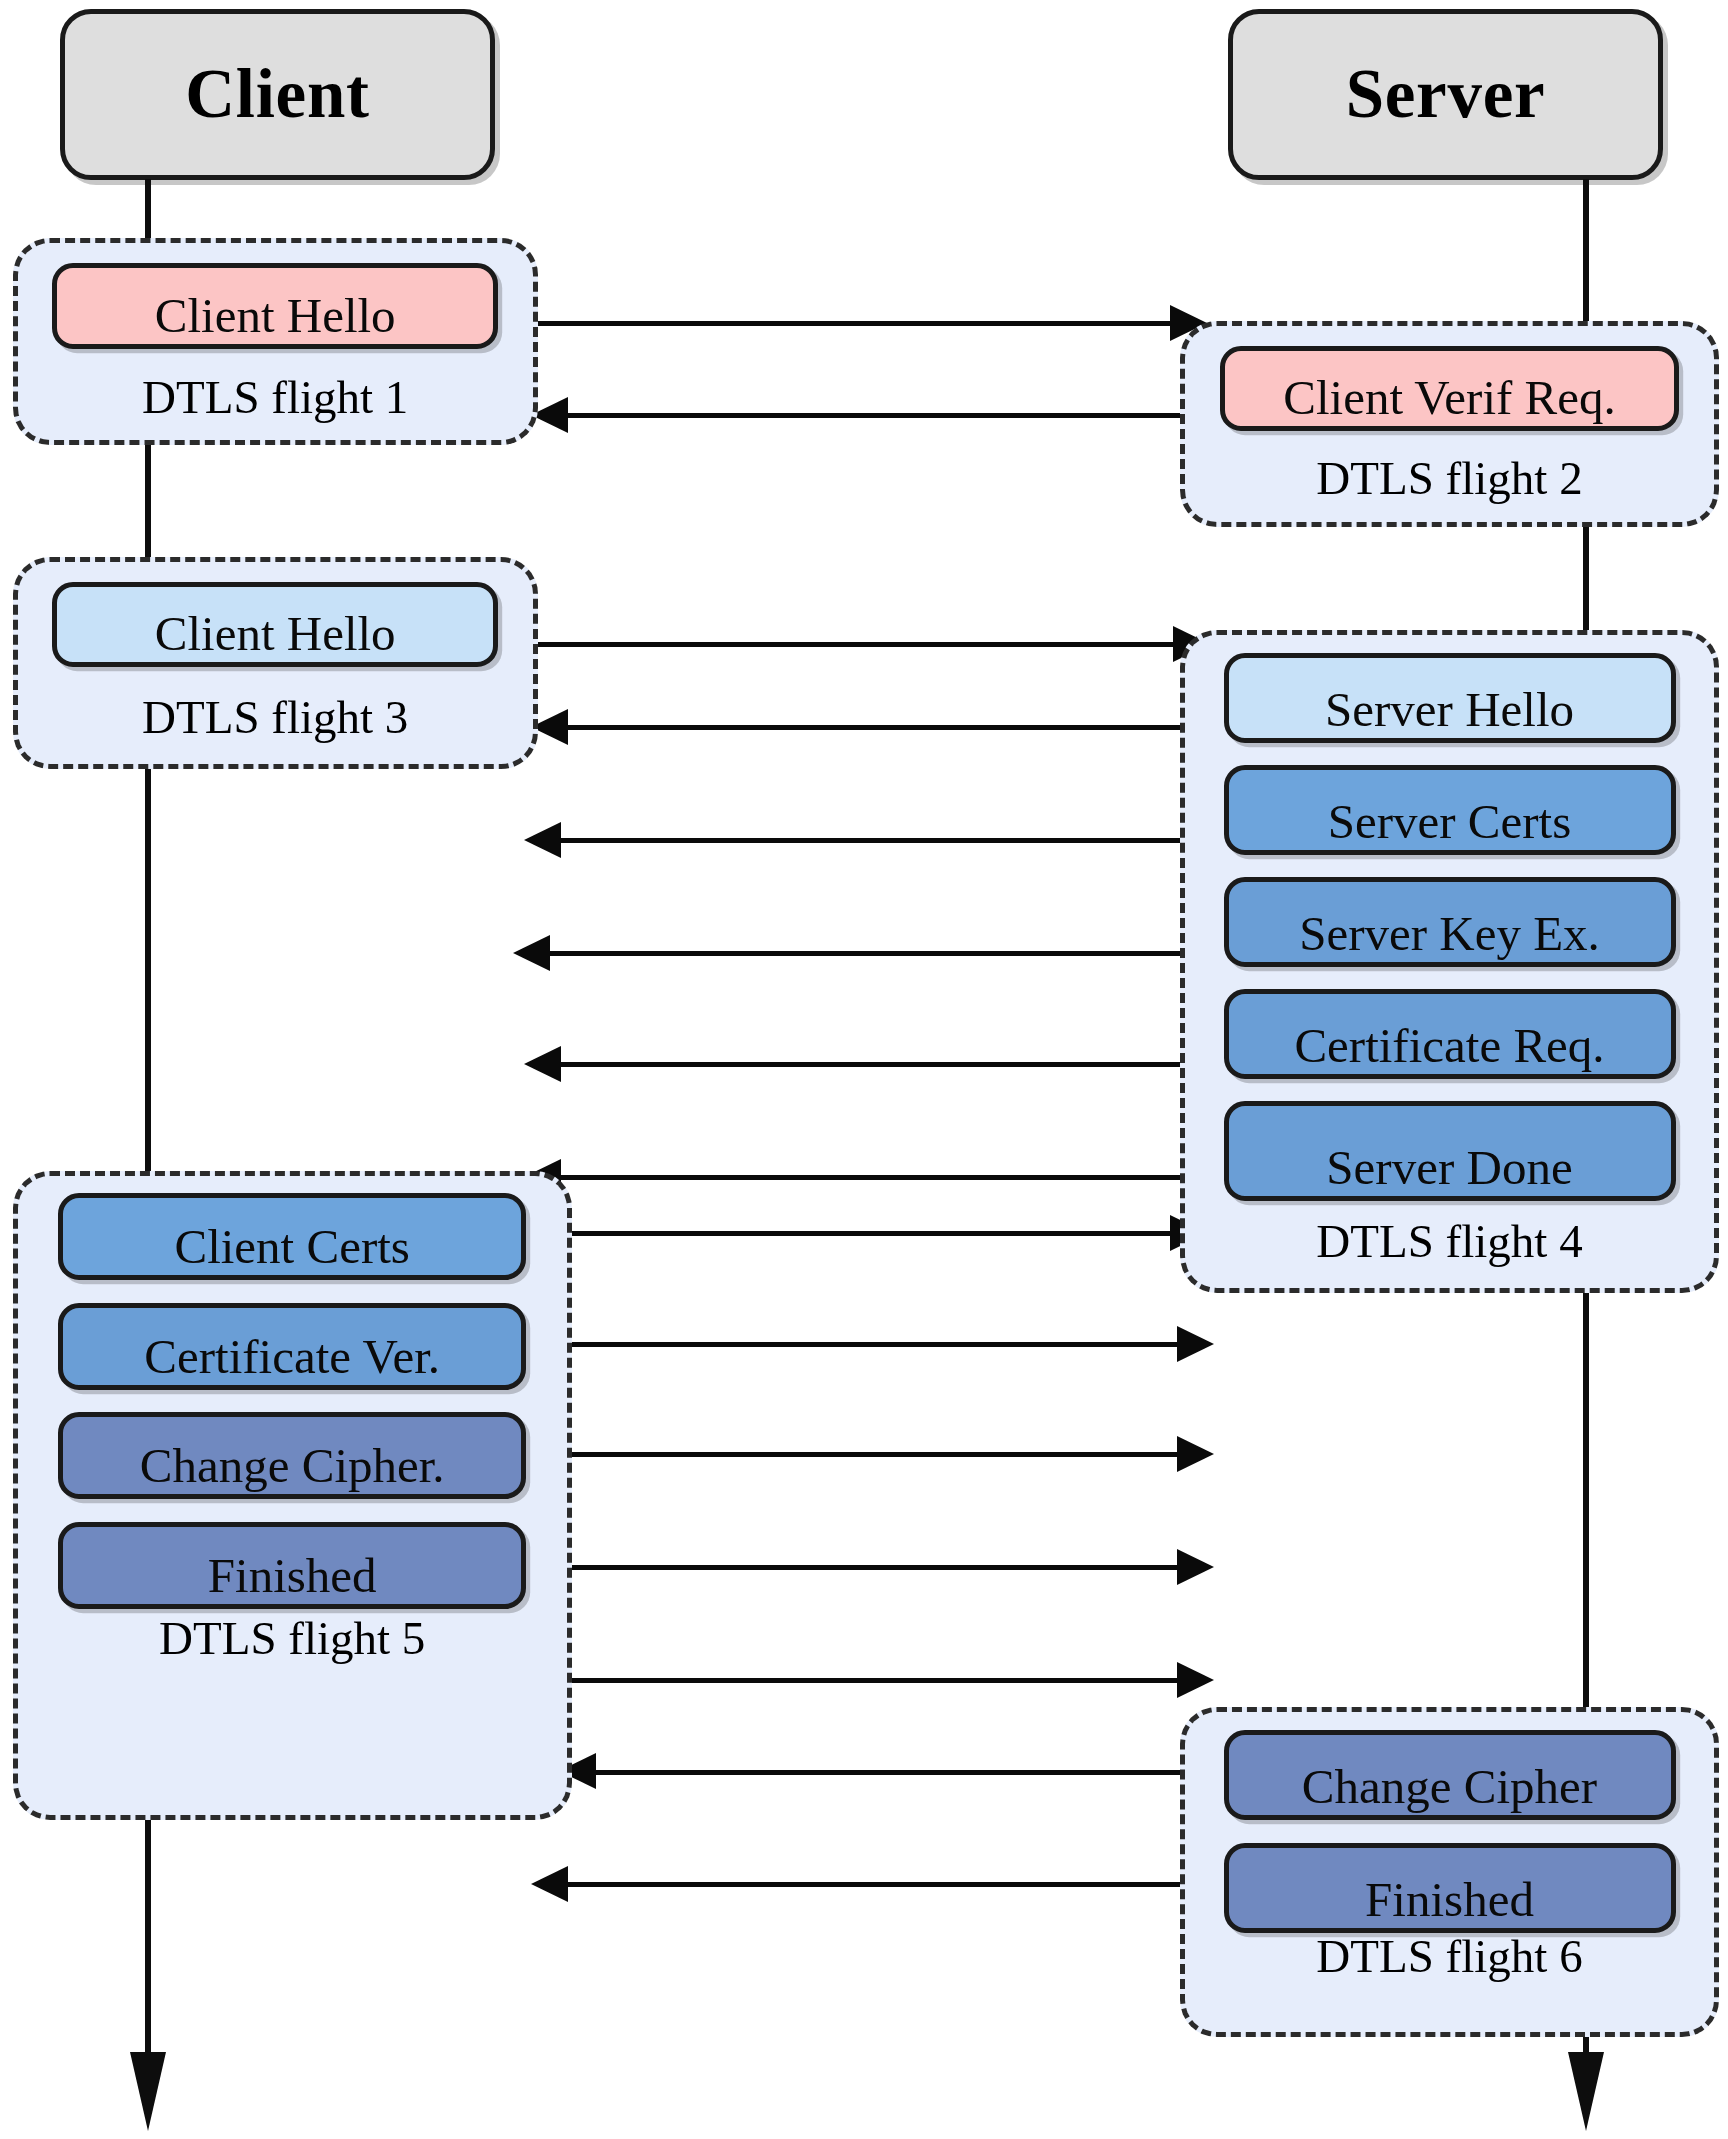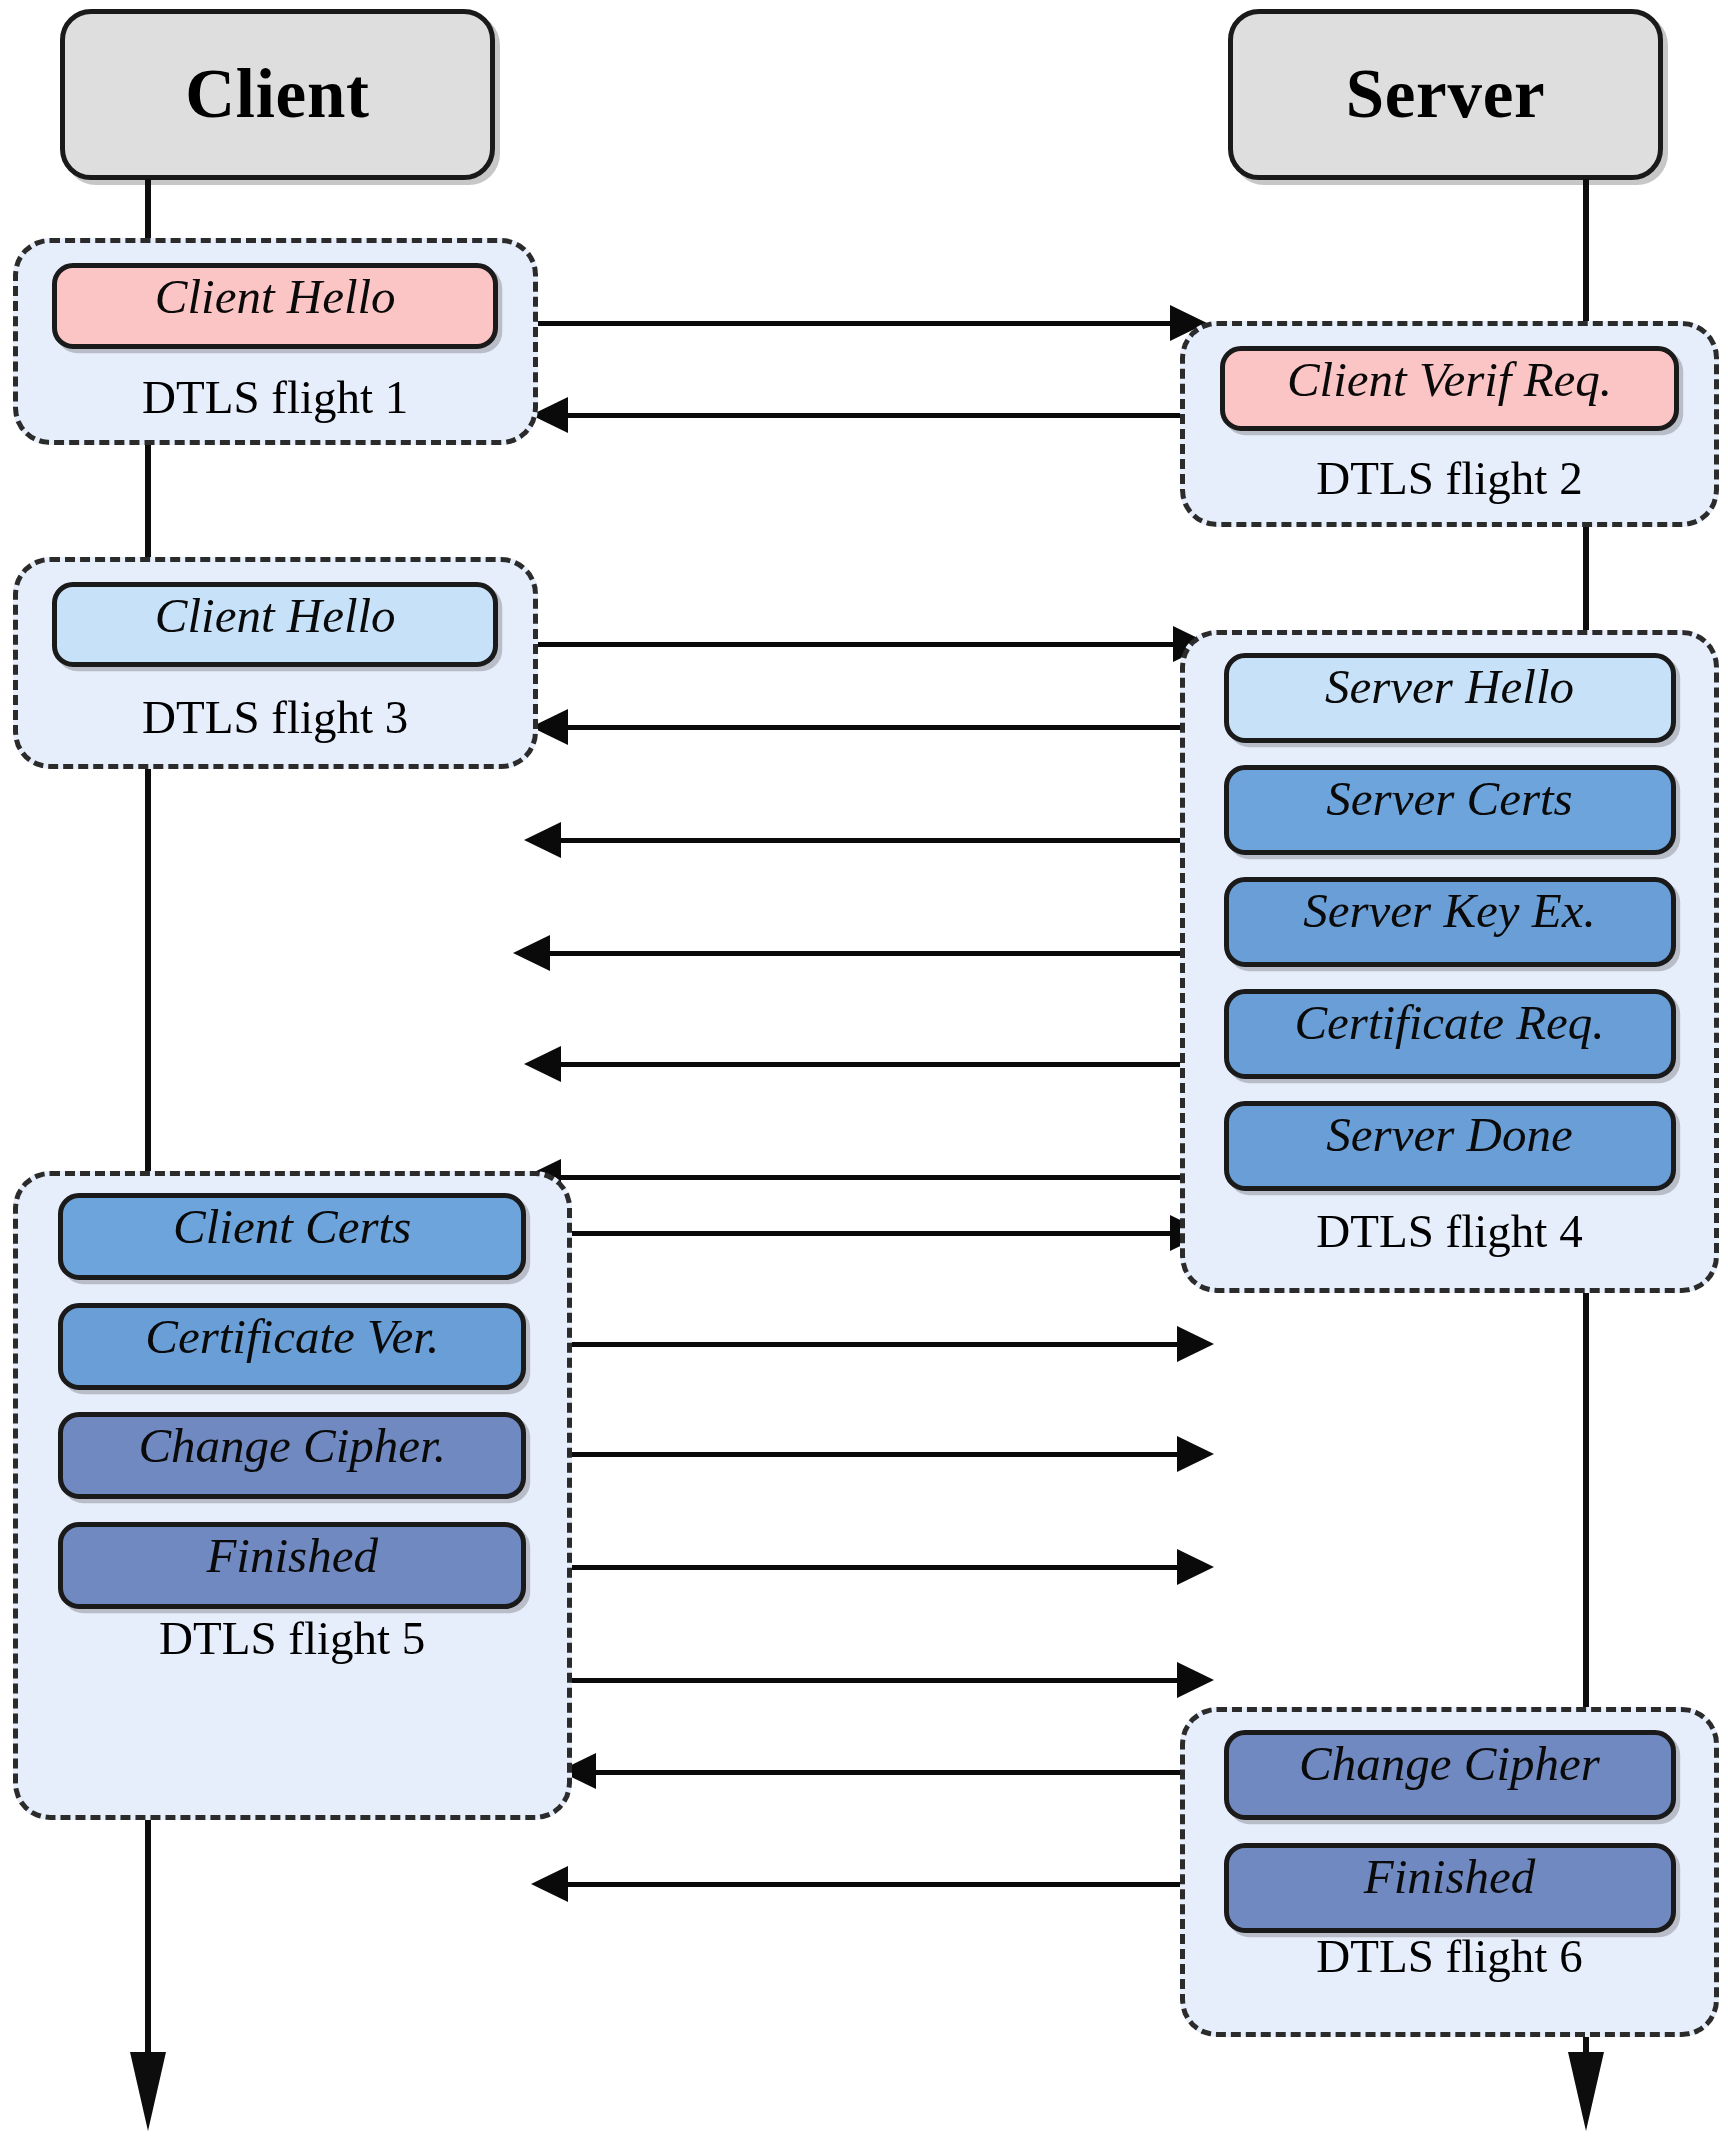--- a/index.html
+++ b/index.html
@@ -57,22 +57,21 @@
     color:#000;
     line-height:1;
     white-space:nowrap;
   }
 
   
   .msg{
     box-sizing:border-box;
     border:5px solid #1a1a1a;
     border-radius:21px;
-    display:flex;align-items:flex-start;justify-content:center;
-    font-style:italic;
+    display:flex;align-items:flex-end;justify-content:center;
     font-size:49px;
     color:#0a0a0a;
     white-space:nowrap;
     box-shadow:4.2px 4.2px 0 rgba(0,0,0,.20);
   }
   .c-pink{background:#fcc5c5;}
   .c-lightblue{background:#c7e1f8;}
   .c-midblue{background:#6da4dc;}
   .c-blue{background:#6a9ed6;}
   .c-darkblue{background:#7089c0;}
@@ -185,21 +184,21 @@
     </div>
     <div class="msg c-midblue" style="width:452px;height:90px;margin-top:22px;">
       <span>Server Certs</span>
     </div>
     <div class="msg c-blue" style="width:452px;height:90px;margin-top:22px;">
       <span>Server Key Ex.</span>
     </div>
     <div class="msg c-blue" style="width:452px;height:90px;margin-top:22px;">
       <span>Certificate Req.</span>
     </div>
-    <div class="msg c-blue" style="width:452px;height:90px;margin-top:22px;">
+    <div class="msg c-blue" style="width:452px;height:100px;margin-top:22px;">
       <span>Server Done</span>
     </div>
     <div class="flight-label" style="margin-top:17px;">DTLS flight 4</div>
   </div>
 
   <div class="flight" style="left:12.7px;top:1171px;width:559px;height:649px;padding-top:17px;">
     <div class="msg c-midblue" style="width:468px;height:87px;">
       <span>Client Certs</span>
     </div>
     <div class="msg c-blue" style="width:468px;height:87px;margin-top:22.6px;">

